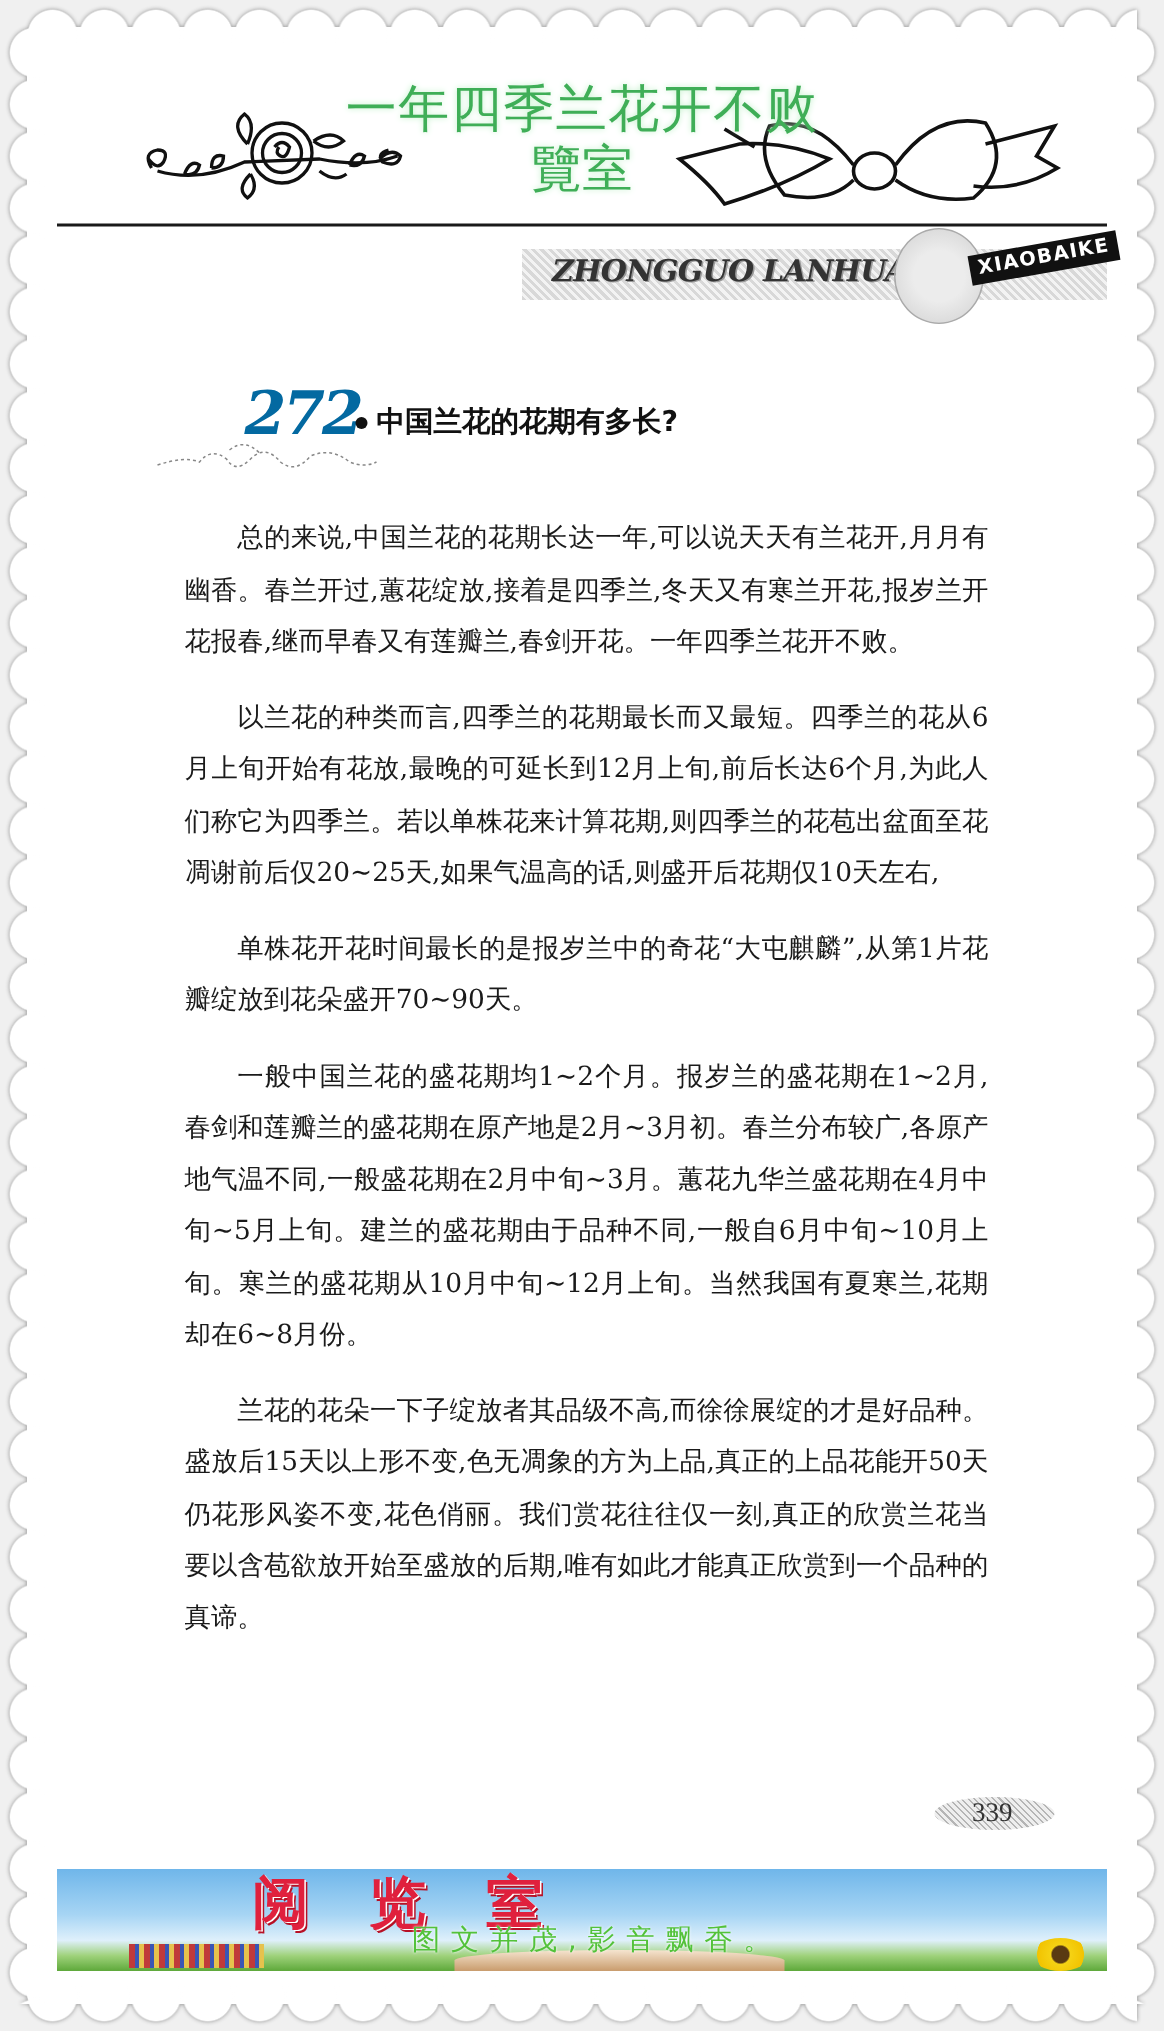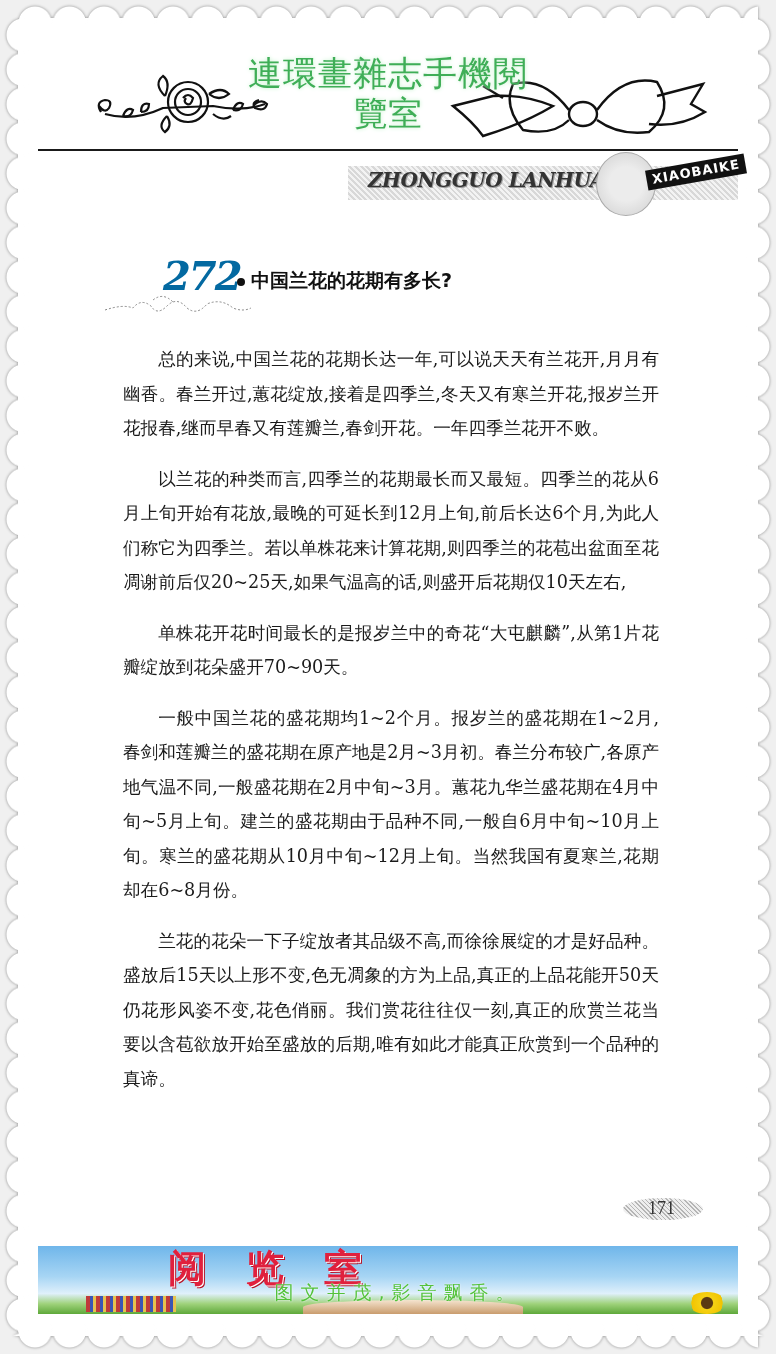--- a/index.html
+++ b/index.html
@@ -157,21 +157,21 @@
     <svg class="deco-bow" viewBox="0 0 280 80">
       <g fill="none" stroke="#111" stroke-width="2.4">
         <path d="M10 40 L50 30 Q80 28 110 40 Q80 58 40 70 Q30 56 10 40 Z"></path>
         <path d="M60 32 L40 20"></path>
         <ellipse cx="140" cy="48" rx="14" ry="12"></ellipse>
         <path d="M126 44 Q100 10 70 18 Q60 40 80 64 Q110 70 126 54"></path>
         <path d="M154 44 Q180 8 214 16 Q232 44 206 66 Q176 70 154 54"></path>
         <path d="M214 30 L260 18 L248 38 L262 46 Q236 62 206 58"></path>
       </g>
     </svg>
-    <div class="mag-title l1">連環畫雜志手機閱</div>
+    <div class="mag-title l1">一年四季兰花开不败</div>
     <div class="mag-title l2">覽室</div>
     <div class="header-rule"></div>
   </div>
 
   <div class="col-banner">
     <div class="strip"></div>
     <div class="strip-label">ZHONGGUO LANHUA</div>
     <div class="orchid-circle"></div>
     <div class="tag">XIAOBAIKE</div>
   </div>
@@ -190,21 +190,21 @@
 
   <div class="body-text">
     <p>总的来说,中国兰花的花期长达一年,可以说天天有兰花开,月月有幽香。春兰开过,蕙花绽放,接着是四季兰,冬天又有寒兰开花,报岁兰开花报春,继而早春又有莲瓣兰,春剑开花。一年四季兰花开不败。</p>
     <p>以兰花的种类而言,四季兰的花期最长而又最短。四季兰的花从6月上旬开始有花放,最晚的可延长到12月上旬,前后长达6个月,为此人们称它为四季兰。若以单株花来计算花期,则四季兰的花苞出盆面至花凋谢前后仅20~25天,如果气温高的话,则盛开后花期仅10天左右,</p>
     <p>单株花开花时间最长的是报岁兰中的奇花“大屯麒麟”,从第1片花瓣绽放到花朵盛开70~90天。</p>
     <p>一般中国兰花的盛花期均1~2个月。报岁兰的盛花期在1~2月,春剑和莲瓣兰的盛花期在原产地是2月~3月初。春兰分布较广,各原产地气温不同,一般盛花期在2月中旬~3月。蕙花九华兰盛花期在4月中旬~5月上旬。建兰的盛花期由于品种不同,一般自6月中旬~10月上旬。寒兰的盛花期从10月中旬~12月上旬。当然我国有夏寒兰,花期却在6~8月份。</p>
     <p>兰花的花朵一下子绽放者其品级不高,而徐徐展绽的才是好品种。盛放后15天以上形不变,色无凋象的方为上品,真正的上品花能开50天仍花形风姿不变,花色俏丽。我们赏花往往仅一刻,真正的欣赏兰花当要以含苞欲放开始至盛放的后期,唯有如此才能真正欣赏到一个品种的真谛。</p>
   </div>
 
   <div class="page-num-bg"></div>
-  <div class="page-num">171</div>
+  <div class="page-num">339</div>
 
   <div class="footer-banner">
     <div class="fb-books"></div>
     <div class="fb-openbook"></div>
     <div class="fb-sunflower"></div>
     <div class="fb-title">阅览室</div>
     <div class="fb-sub">图文并茂,影音飘香。</div>
   </div>
 
 </div>

